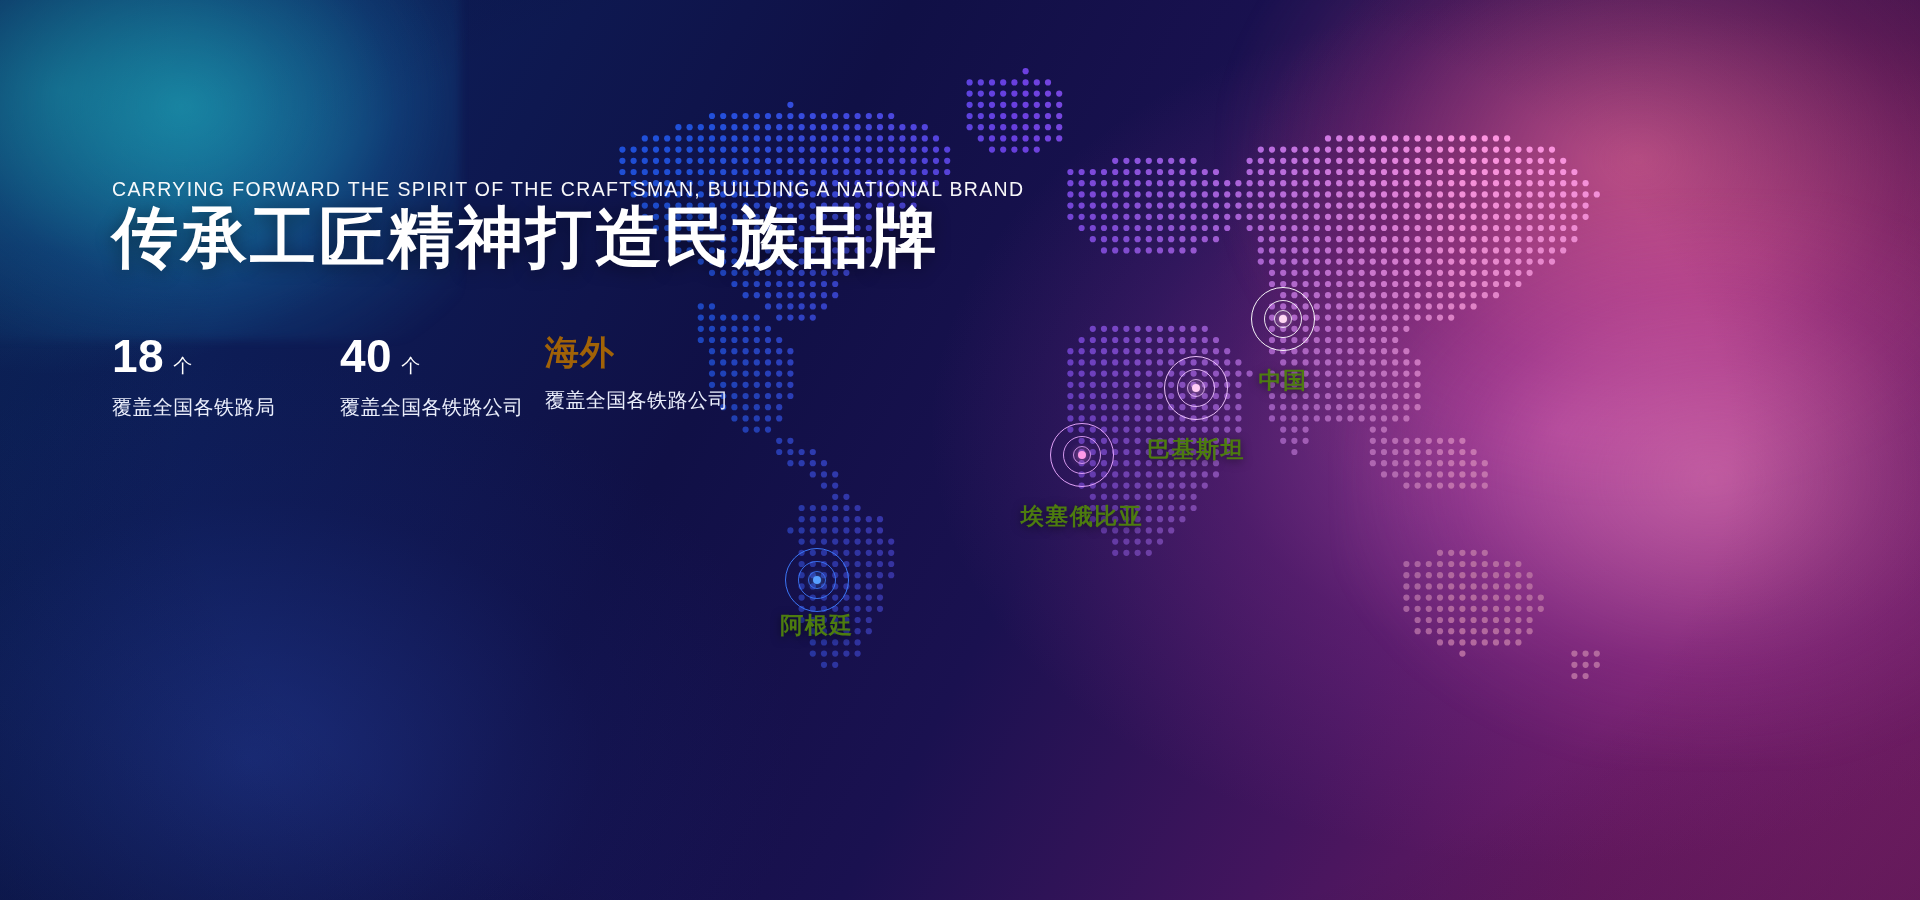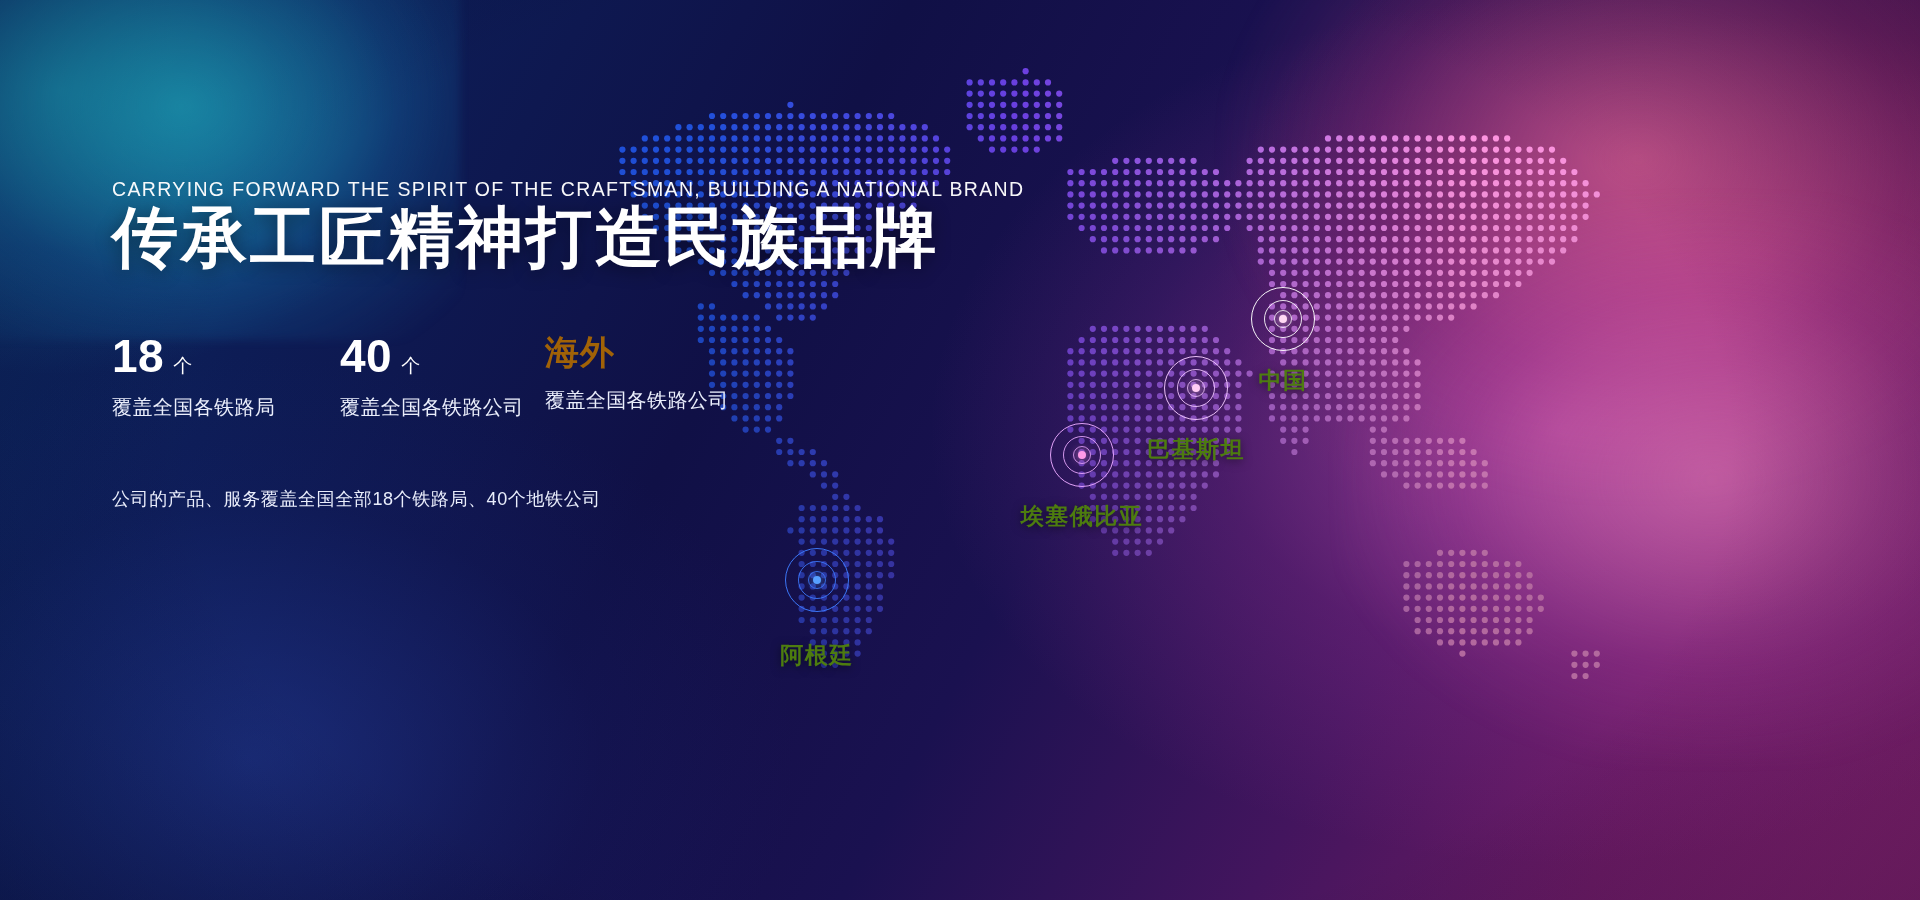--- a/index.html
+++ b/index.html
@@ -1901,21 +1901,21 @@
         <div class="ring" style="width: 38px; height: 38px; border-color: rgb(233, 168, 255); opacity: 0.88;"></div>
         <div class="ring" style="width: 18px; height: 18px; border-color: rgb(233, 168, 255); opacity: 0.81;"></div>
         <div class="dot" style="width: 8px; height: 8px; background: rgb(255, 154, 232); box-shadow: rgb(255, 154, 232) 0px 0px 10px;"></div>
         <div class="marker-label" style="top: 46px;">埃塞俄比亚</div>
       </div>
       <div class="marker" style="left: 817px; top: 580px;">
         <div class="ring" style="width: 64px; height: 64px; border-color: rgb(61, 123, 255); opacity: 0.95;"></div>
         <div class="ring" style="width: 38px; height: 38px; border-color: rgb(61, 123, 255); opacity: 0.88;"></div>
         <div class="ring" style="width: 18px; height: 18px; border-color: rgb(61, 123, 255); opacity: 0.81;"></div>
         <div class="dot" style="width: 8px; height: 8px; background: rgb(87, 160, 255); box-shadow: rgb(87, 160, 255) 0px 0px 10px;"></div>
-        <div class="marker-label" style="top: 60px;">阿根廷</div>
+        <div class="marker-label" style="top: 30px;">阿根廷</div>
       </div>
     </div>
 
   <div id="content">
 
     <div id="subtitle">CARRYING FORWARD THE SPIRIT OF THE CRAFTSMAN, BUILDING A NATIONAL BRAND</div>
 
     <div id="headline">传承工匠精神打造民族品牌</div>
 
     <div id="stats">
@@ -1939,17 +1939,16 @@
       <div class="stat">
         <div class="stat-top">
           <span class="stat-word">海外</span>
         </div>
         <div class="stat-caption">覆盖全国各铁路公司</div>
       </div>
 
     </div>
 
     <div id="paragraph">
-      <div class="pline">公司的产品、服务覆盖全国全部18个铁路局、40个地铁公司</div>
     </div>
 
   </div>
 </div>
 
 </body></html>

